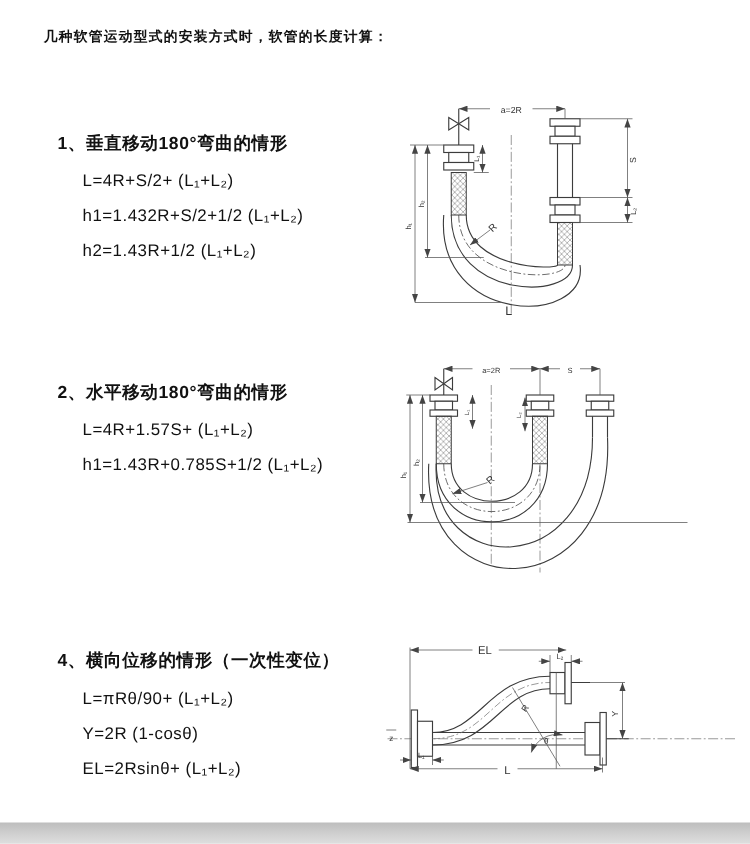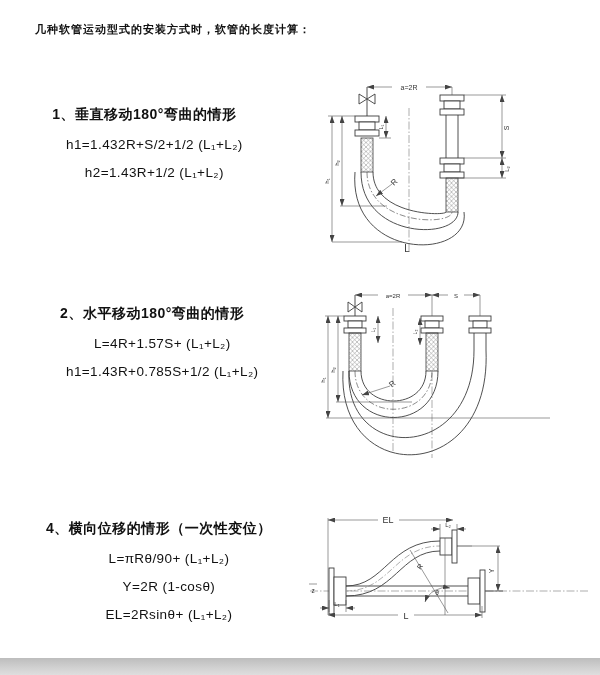--- a/index.html
+++ b/index.html
@@ -5,21 +5,21 @@
   html,body{margin:0;padding:0;}
   body{
     width:600px;height:675px;position:relative;background:#ffffff;
     font-family:"Liberation Sans","DejaVu Sans",sans-serif;color:#1a1a1a;
     overflow:hidden;
   }
   .page-title{
     position:absolute;left:35px;top:22px;font-size:11px;font-weight:700;
     letter-spacing:1px;color:#111;
   }
-  .section{position:absolute;left:46px;text-align:center;}
+  .section{position:absolute;left:46px;}
   #section-1{top:106px;}
   #section-2{top:305px;}
   #section-3{top:520px;}
   .heading{font-size:14px;font-weight:600;color:#111;letter-spacing:0.5px;}
   .formula{
     font-size:13.5px;font-weight:400;color:#111;margin:13px 0 0 20px;
     letter-spacing:0.4px;white-space:nowrap;
   }
   .diagram{position:absolute;}
   #diagram-1{left:312px;top:66px;}
@@ -32,20 +32,21 @@
     background:linear-gradient(180deg,#bdbdbd 0%,#d2d2d2 60%,#dedede 100%);
   }
 </style>
 </head>
 <body>
 
 <div class="page-title">几种软管运动型式的安装方式时，软管的长度计算：</div>
 
 <div class="section" id="section-1">
   <div class="heading">1、垂直移动180°弯曲的情形</div>
+  <div class="formula">L=4R+S/2+ (L₁+L₂)</div>
   <div class="formula">h1=1.432R+S/2+1/2 (L₁+L₂)</div>
   <div class="formula">h2=1.43R+1/2 (L₁+L₂)</div>
 </div>
 
 <div class="section" id="section-2">
   <div class="heading">2、水平移动180°弯曲的情形</div>
   <div class="formula">L=4R+1.57S+ (L₁+L₂)</div>
   <div class="formula">h1=1.43R+0.785S+1/2 (L₁+L₂)</div>
 </div>
 

